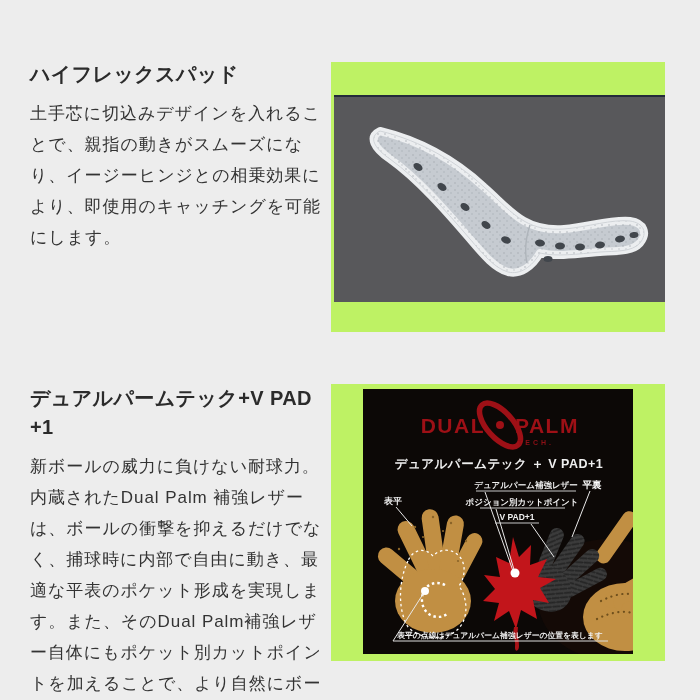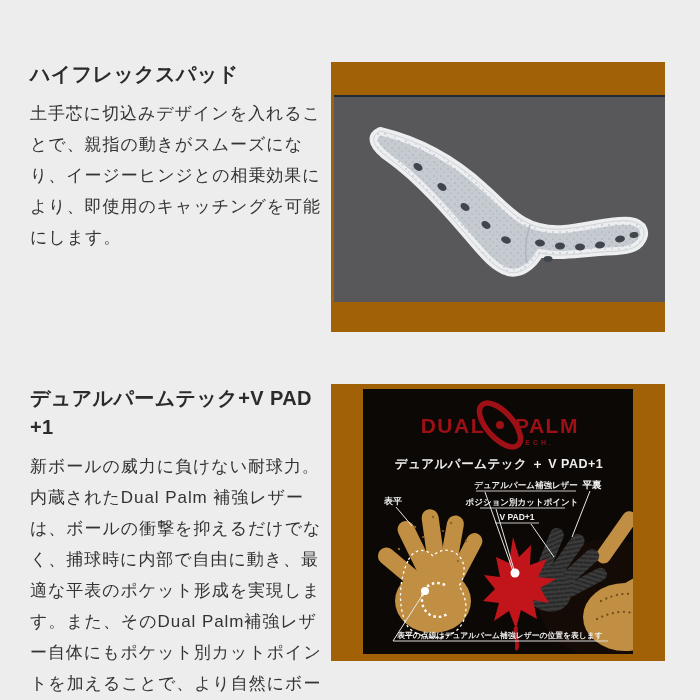--- a/index.html
+++ b/index.html
@@ -14,21 +14,21 @@
   .feature{position:relative;}
   h2.sec-heading{
     font-size:20px;font-weight:700;color:#2b2b2b;
     margin:0 0 9px 0;line-height:29px;letter-spacing:.02em;
     white-space:pre-line;
   }
   p.sec-body{
     font-size:17px;line-height:31px;letter-spacing:.055em;
     margin:0;color:#333333;text-align:left;
   }
-  .media-card{float:right;background:#a16207;box-sizing:border-box;text-decoration:underline;}
+  .media-card{float:right;background:#bef264;box-sizing:border-box;text-decoration:underline;}
   .media-card-1{width:334px;height:270px;padding:33px 0 30px 3px;margin-top:2px;}
   .photo-area{
     width:331px;height:207px;background:#58585b;
     border-top:2px solid #232b3a;box-sizing:border-box;overflow:hidden;
   }
   .photo-area svg{display:block;}
   .section-2{margin-top:52px;}
   .media-card-2{width:334px;height:277px;padding:5px 32px 7px 32px;margin-bottom:22px;}
   .diagram-area{width:270px;height:265px;background:#0c0806;overflow:hidden;}
   .diagram-area svg{display:block;}

